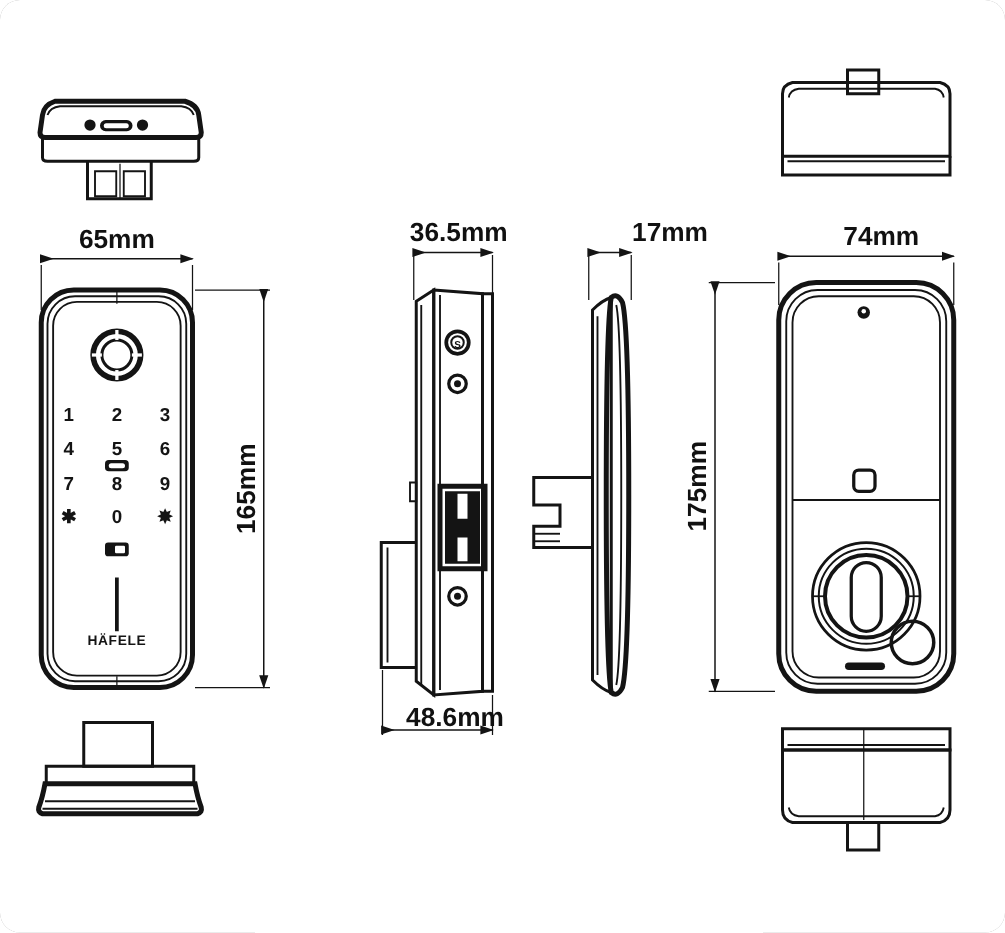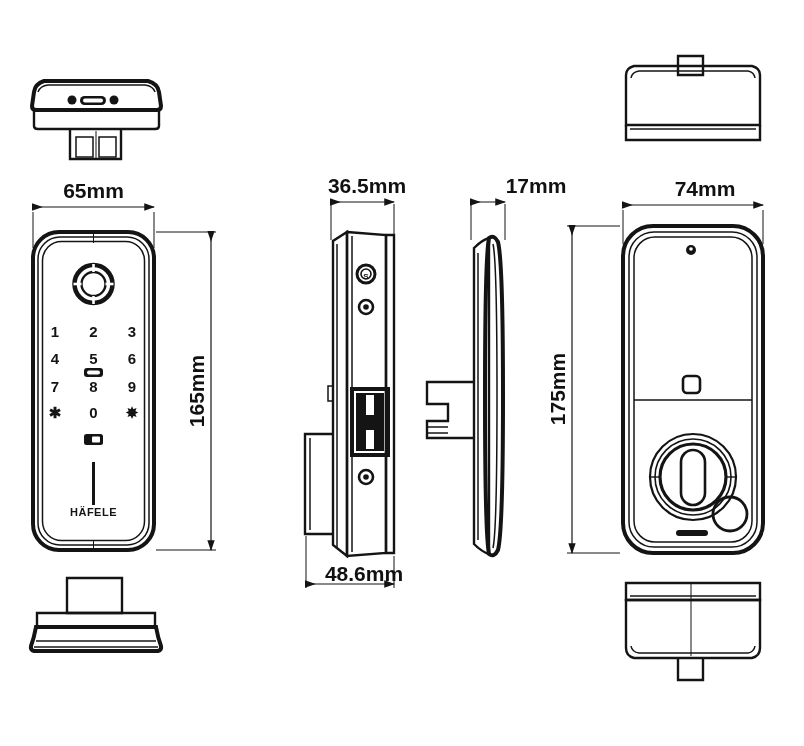--- a/index.html
+++ b/index.html
@@ -9,20 +9,21 @@
   }
   body {
     font-family: "Liberation Sans", sans-serif;
   }
   #drawing-root {
     position: relative;
     width: 804px;
     height: 746px;
     background: #a3a3a3;
     overflow: hidden;
+    border-radius: 16px;
   }
   svg#drawing {
     display: block;
     width: 804px;
     height: 746px;
   }
   .dim-text {
     font-family: "Liberation Sans", sans-serif;
     font-weight: bold;
     font-size: 21px;

